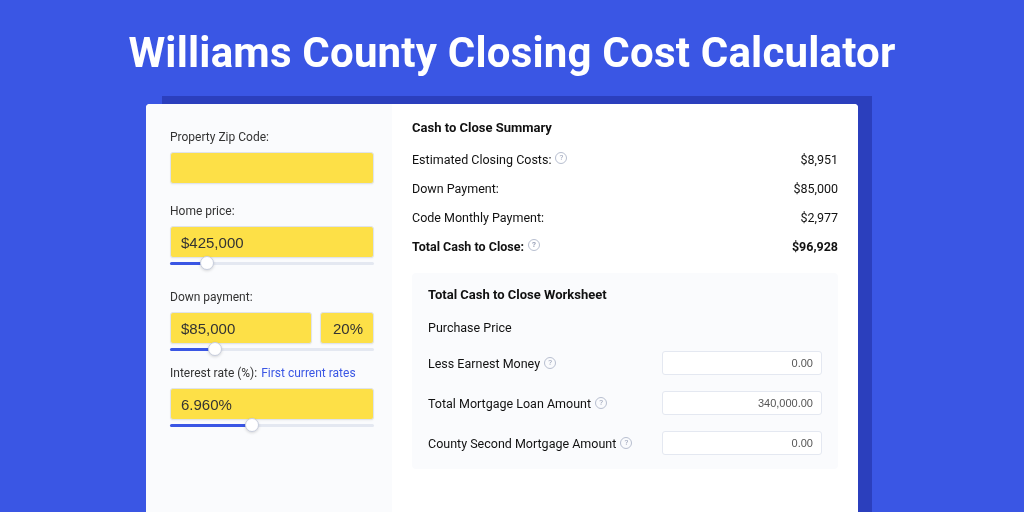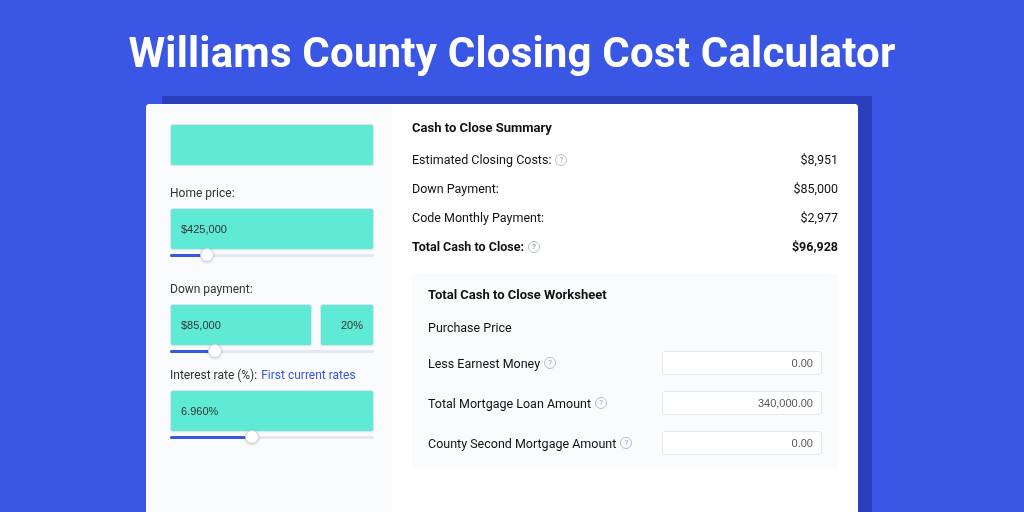--- a/index.html
+++ b/index.html
@@ -49,25 +49,25 @@
     flex-direction: column;
   }
   .field-label {
     font-size: 12px;
     color: #333;
     margin-bottom: 8px;
     margin-top: 6px;
   }
   .text-input {
     width: 100%;
-    height: 42px;
+    height: 32px;
     border: 1px solid #dfe3eb;
     border-radius: 3px;
-    background: #5eead4;
-    font-size: 11px;
+    background: #fde047;
+    font-size: 15px;
     padding: 0 10px;
     color: #333;
     box-shadow: 0 1px 2px rgba(0,0,0,0.04);
   }
   .slider-track {
     position: relative;
     width: 100%;
     height: 14px;
     margin-top: -2px;
   }
@@ -111,21 +111,21 @@
     font-weight: 700;
     margin-bottom: 10px;
   }
   .summary-row {
     display: flex;
     justify-content: space-between;
     align-items: center;
     font-size: 12.5px;
     padding: 7px 0;
   }
-  .summary-row .label { display: flex; align-items: center; gap: 4px; }
+  .summary-row .label { display: flex; align-items: flex-start; gap: 4px; }
   .summary-row.total { font-weight: 700; }
   .help-icon {
     display: inline-flex;
     align-items: center;
     justify-content: center;
     width: 12px; height: 12px;
     border: 1px solid #b8bfd0;
     border-radius: 50%;
     color: #9aa2b8;
     font-size: 8px;
@@ -168,20 +168,21 @@
 <body>
 
 <h1 class="page-title">Williams County Closing Cost Calculator</h1>
 
 <div class="card-shadow"></div>
 
 <div class="card">
 
   <div class="left-pane">
 
+    <div class="field-label">Property Zip Code:</div>
     <input class="text-input" type="text" value="" style="">
 
     <div style="height:14px"></div>
 
     <div class="field-label">Home price:</div>
     <div class="hp-row">
       <input class="text-input" type="text" value="$425,000" style="">
       <div class="slider-track">
         <div class="slider-rail"></div>
         <div class="slider-fill" style="width:18%"></div>

